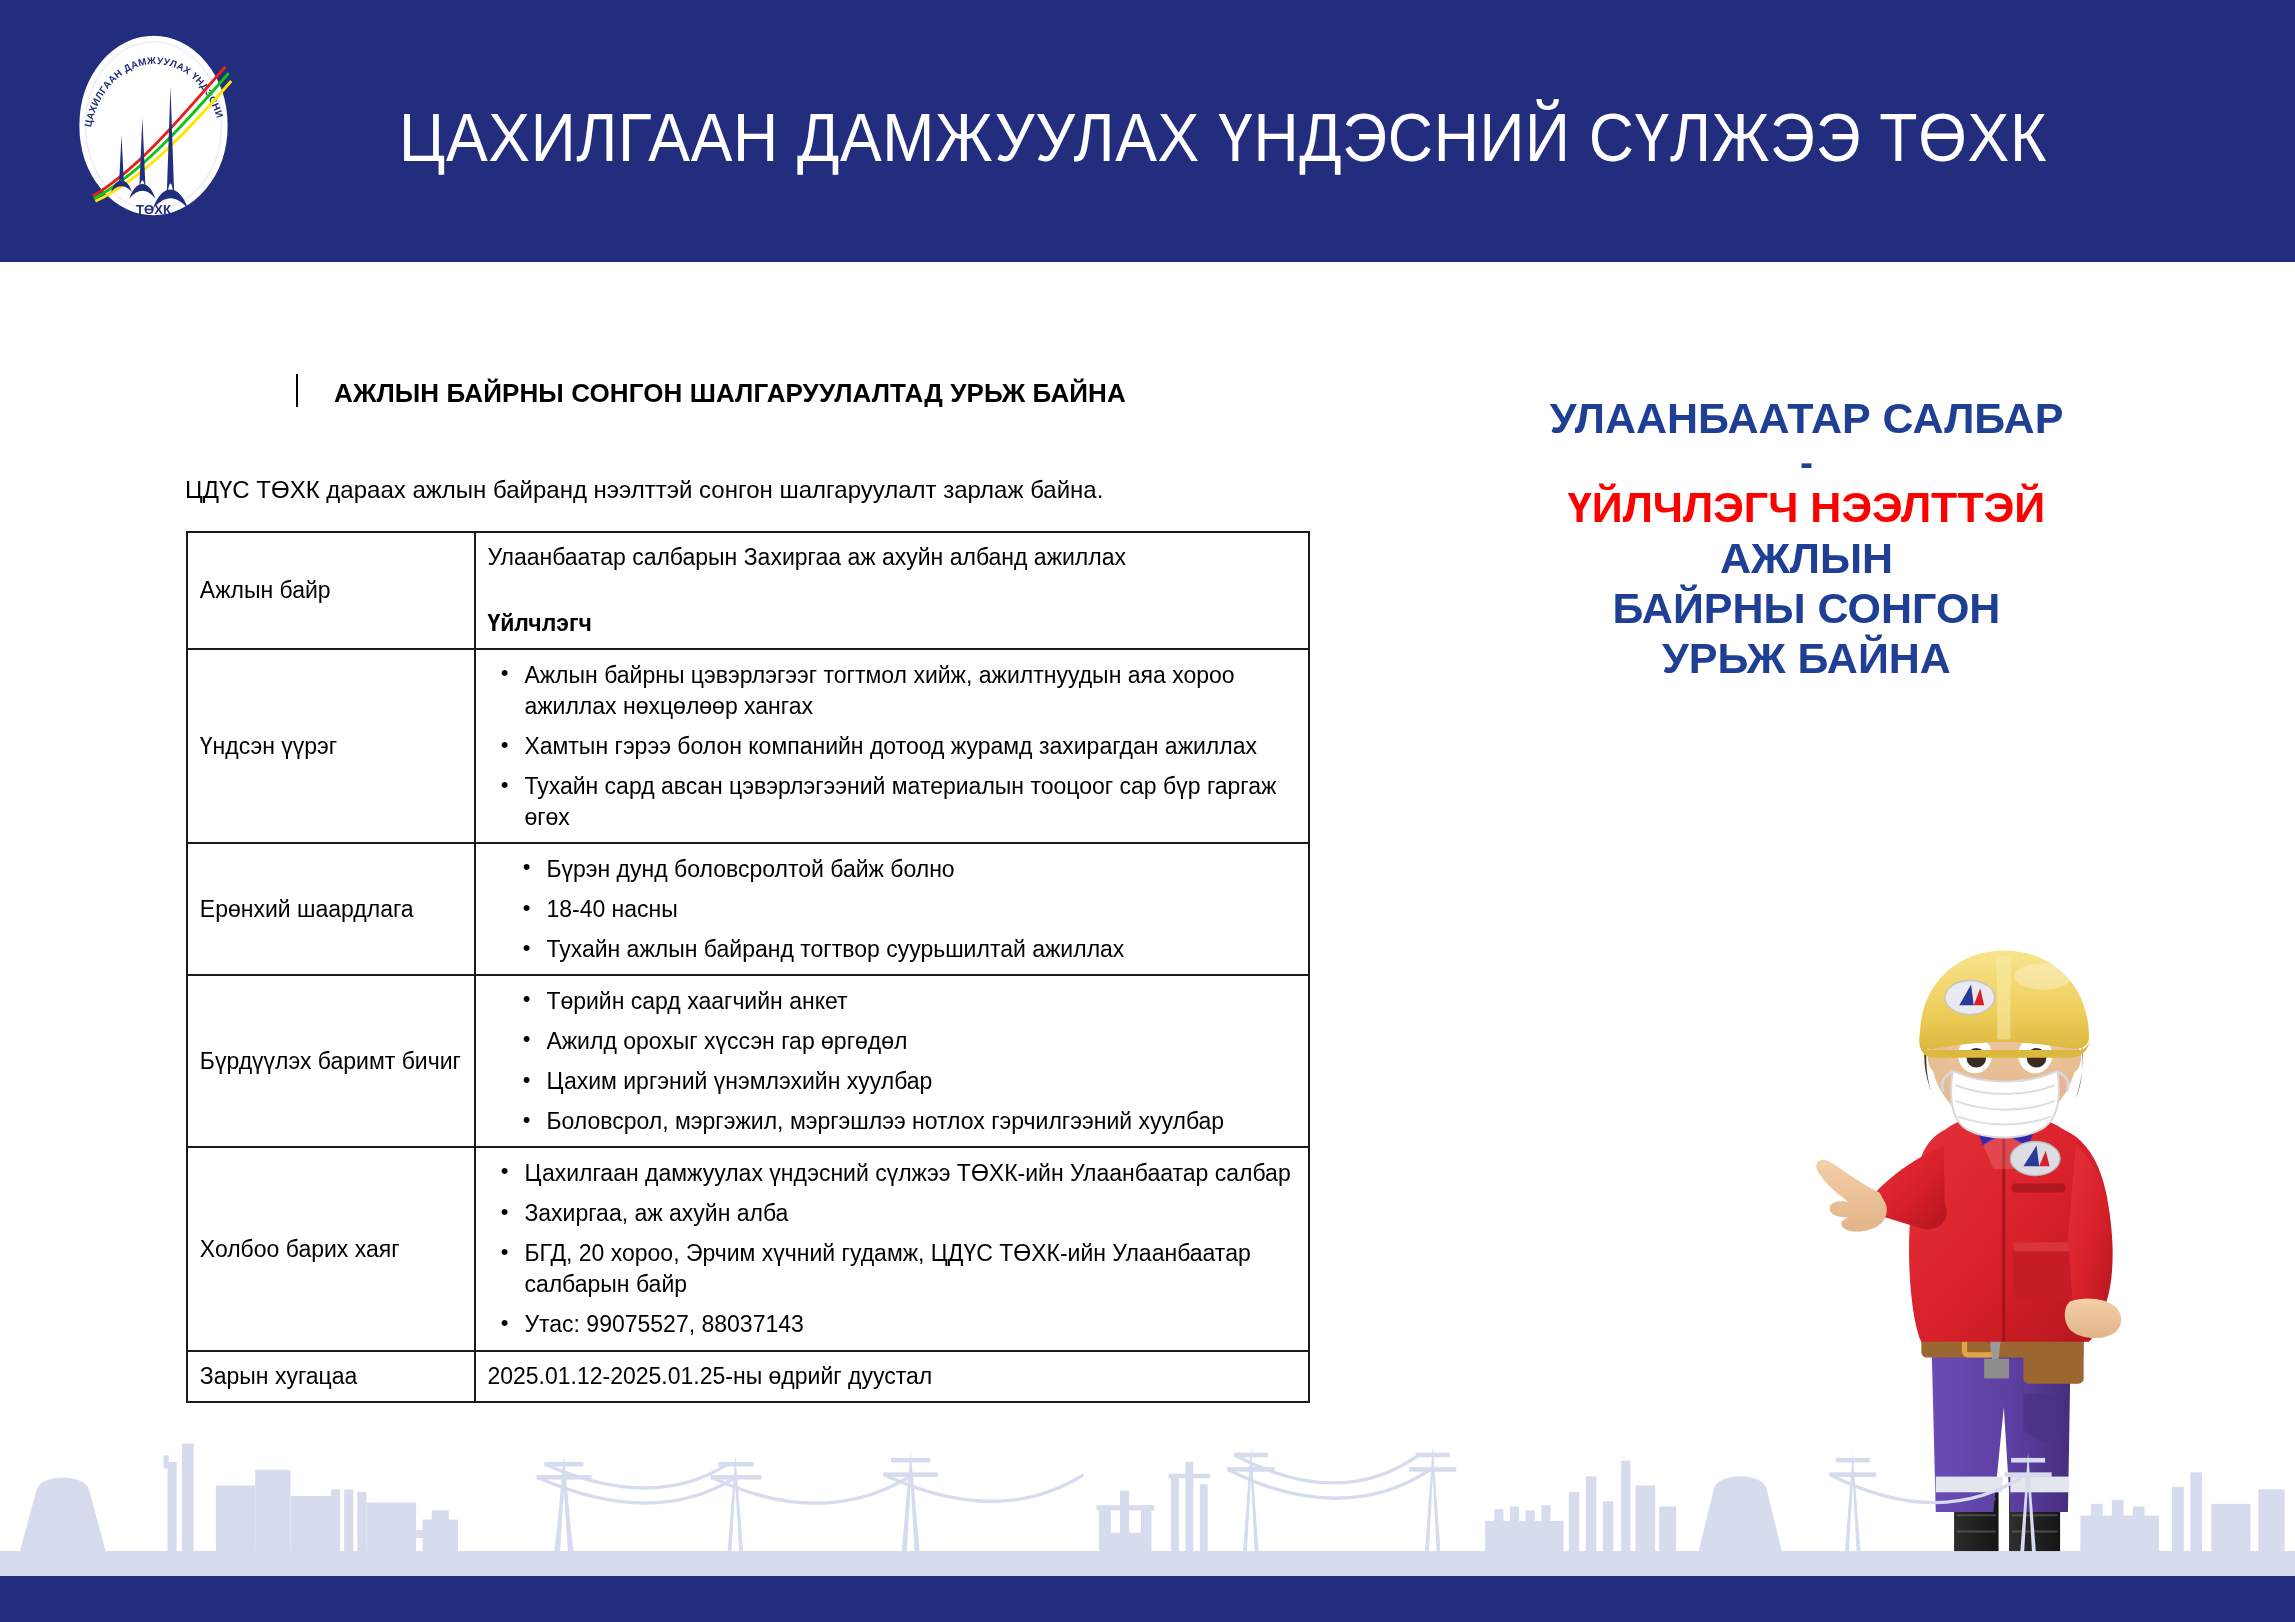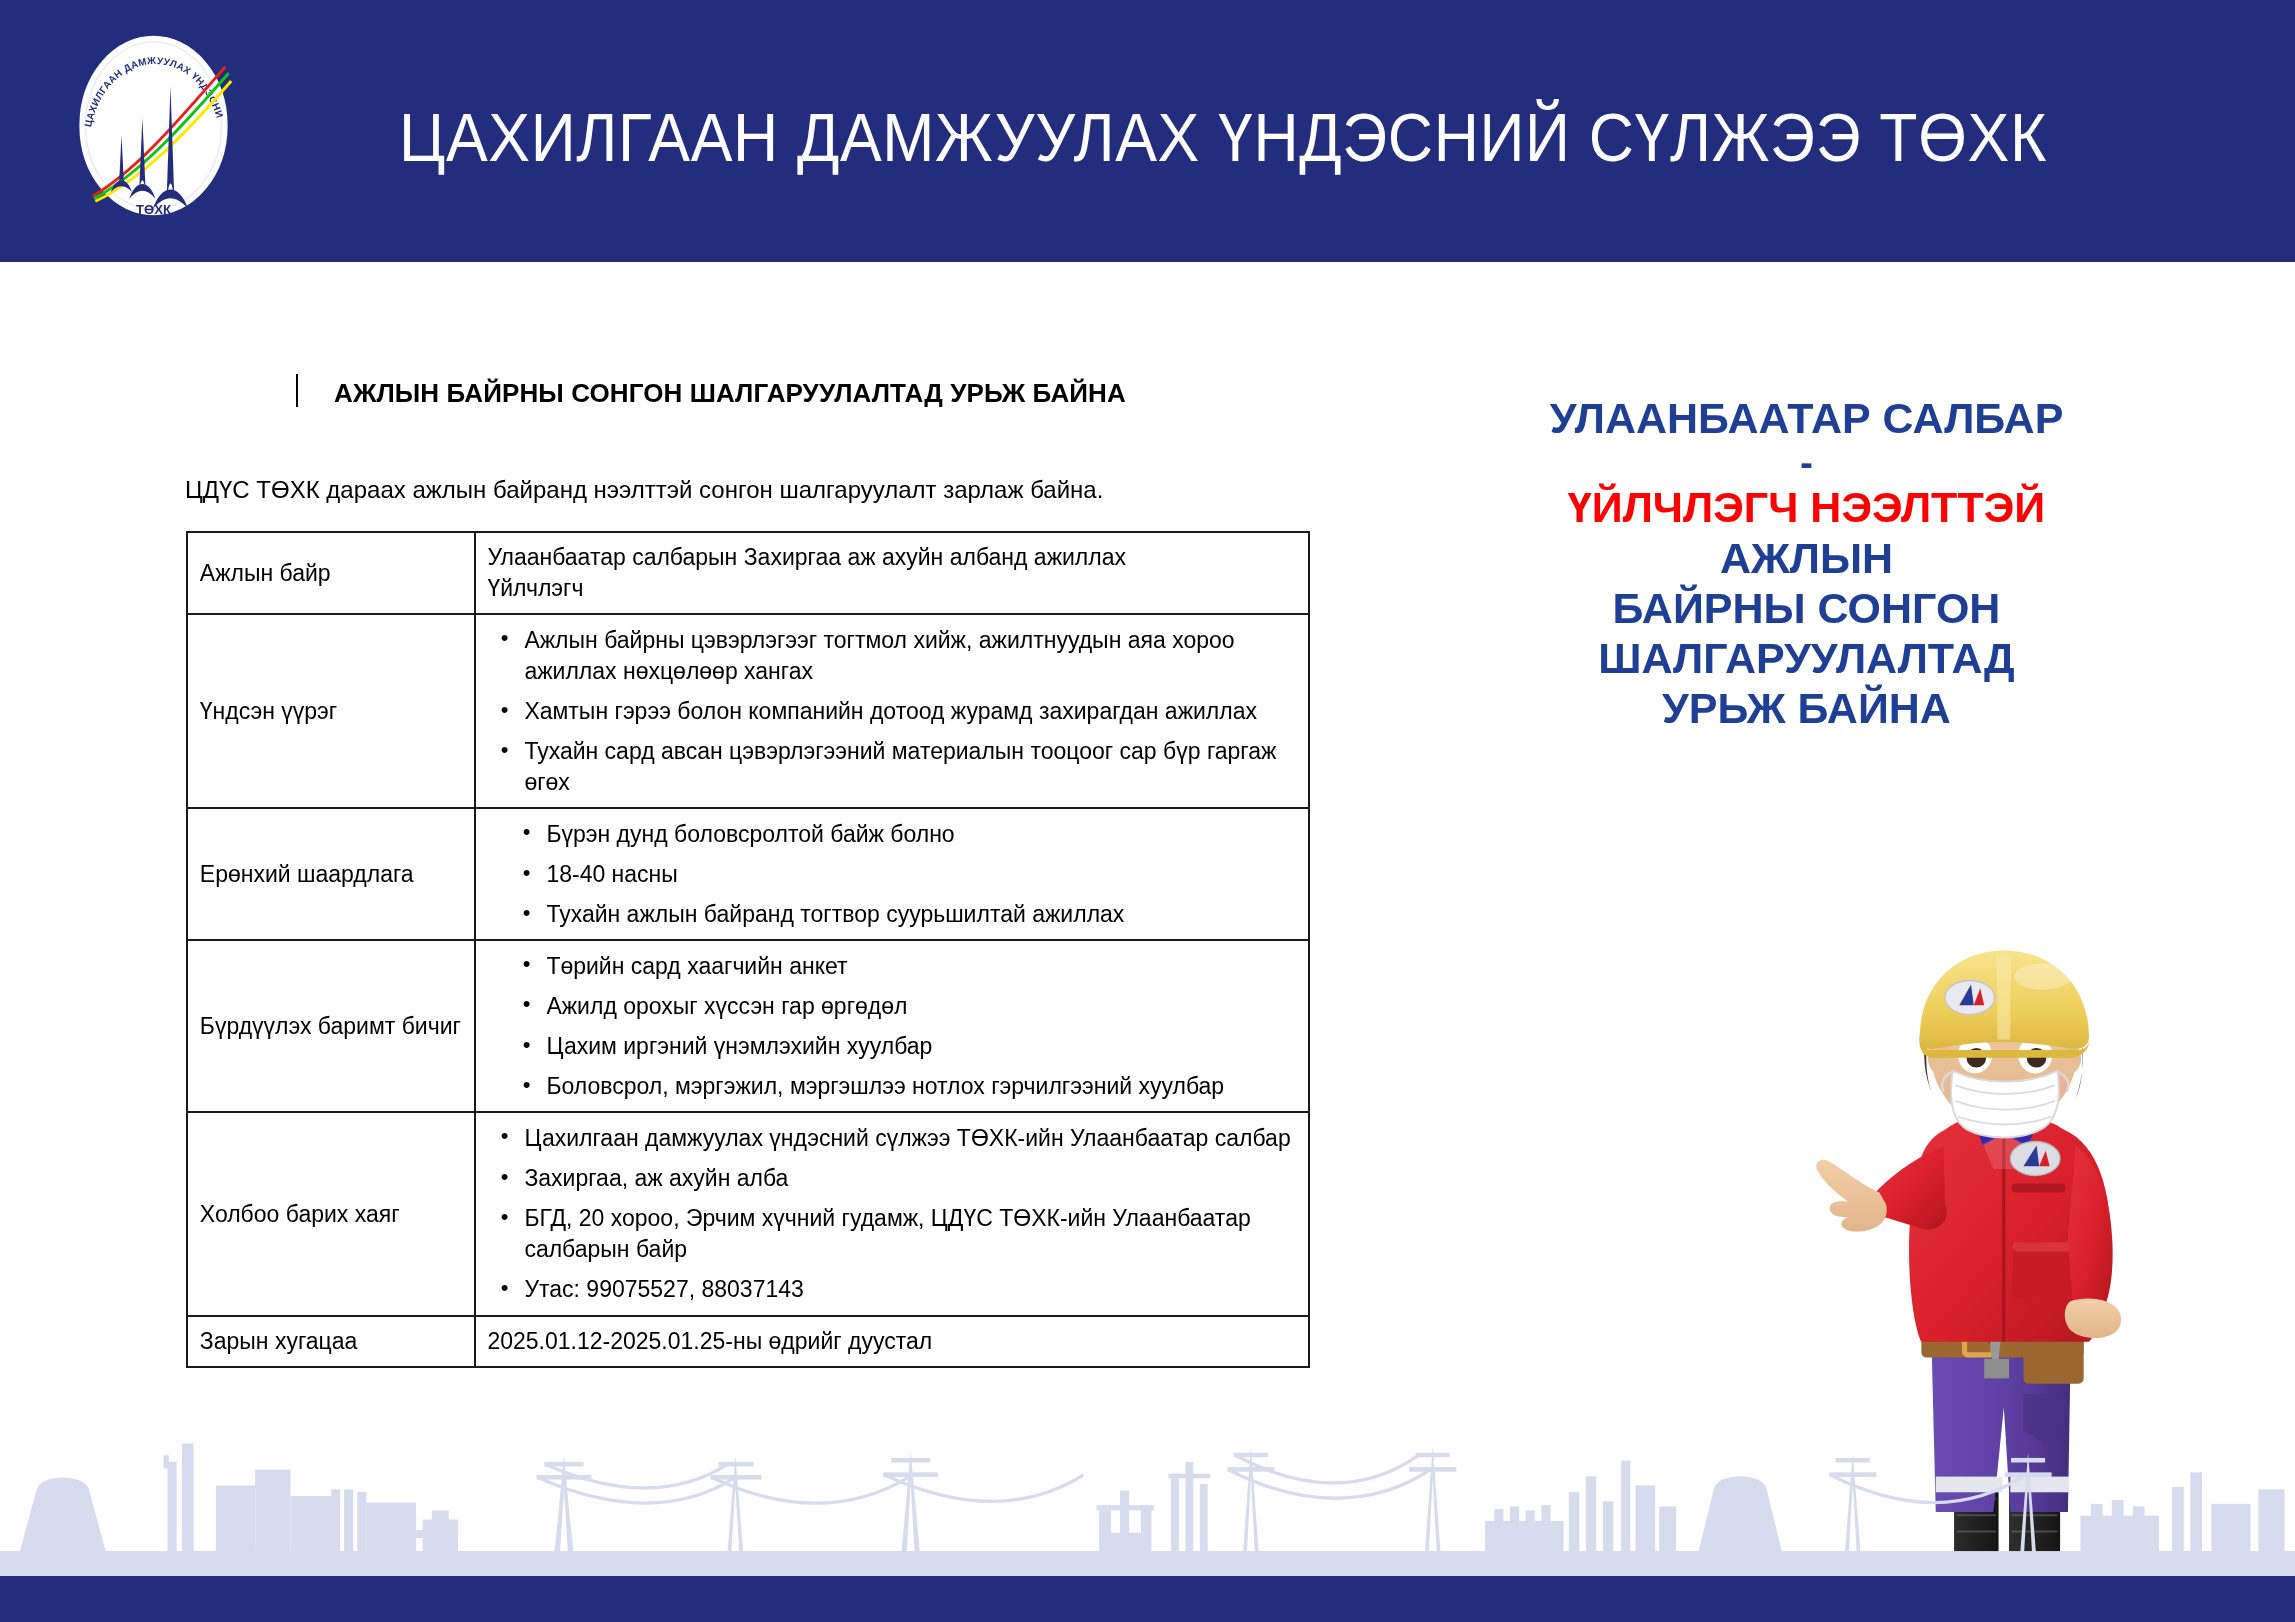--- a/index.html
+++ b/index.html
@@ -72,21 +72,21 @@
   table.info ul{
     margin:0;padding:0 0 0 37px;list-style:none;
   }
   table.info ul li{
     position:relative;margin:0 0 9.2px 0;
   }
   table.info ul li:last-child{margin-bottom:0;}
   table.info ul li:before{
     content:"\2022";position:absolute;left:-23.6px;top:-1.3px;font-size:22px;
   }
-  .bold-line{font-weight:normal;}
+  .bold-line{font-weight:bold;margin-top:35px;}
   .indent-bullets{padding-left:59px !important;}
 
   
   .promo{
     position:absolute;left:1440px;top:393px;width:733px;
     text-align:center;
     font-weight:bold;
     font-size:43px;
     line-height:1.17;
     color:#1f3f94;
@@ -213,21 +213,20 @@
     </tr>
   </tbody>
 </table>
 
 <div class="promo">
   <div>УЛААНБААТАР САЛБАР</div>
   <div class="dash">-</div>
   <div class="red">ҮЙЛЧЛЭГЧ НЭЭЛТТЭЙ</div>
   <div>АЖЛЫН</div>
   <div>БАЙРНЫ СОНГОН</div>
-  <div>ШАЛГАРУУЛАЛТАД</div>
   <div>УРЬЖ БАЙНА</div>
 </div>
 
 <div class="mascot">
   <svg viewBox="0 0 640 1010" xmlns="http://www.w3.org/2000/svg">
     <defs>
       <linearGradient id="helmetG" x1="0" y1="0" x2="0" y2="1">
         <stop offset="0%" stop-color="#f8e48e"></stop>
         <stop offset="60%" stop-color="#efcf5c"></stop>
         <stop offset="100%" stop-color="#dcb83f"></stop>

